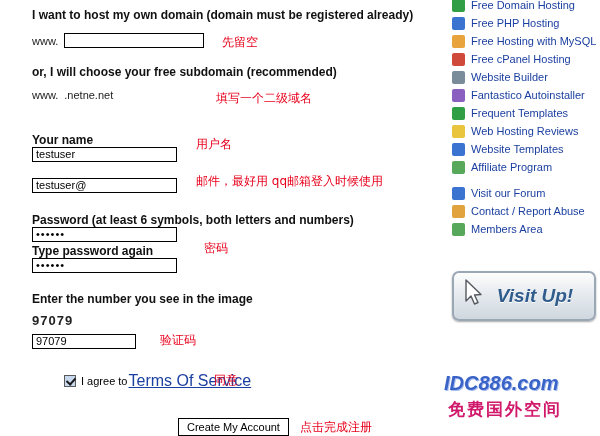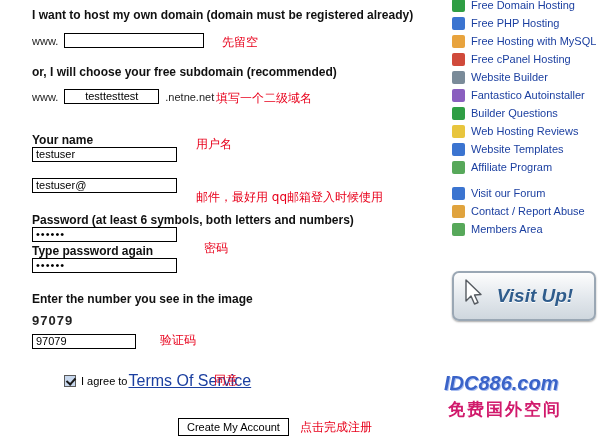--- a/index.html
+++ b/index.html
@@ -223,35 +223,34 @@
     </div>
     <div class="row" style="left:32px; top:33px; display:flex; align-items:center; gap:6px;">
       <span class="prefix">www.</span>
       <input class="inp" style="width: 140px;" value="">
     </div>
     <div class="row cn" style="left:222px; top:34px;">先留空</div>
 
     <div class="row lbl" style="left:32px; top:65px;">or, I will choose your free subdomain (recommended)</div>
     <div class="row" style="left:32px; top:89px; display:flex; align-items:center; gap:6px;">
       <span class="prefix">www.</span>
-      <input class="inp" style="width: 95px; text-align: center;" value="testtesttest">
       <span class="suffix">.netne.net</span>
     </div>
     <div class="row cn" style="left:216px; top:90px;">填写一个二级域名</div>
 
     <div class="row lbl" style="left:32px; top:133px;">Your name</div>
     <div class="row" style="left:32px; top:147px;">
       <input class="inp" style="width: 145px;" value="testuser">
     </div>
     <div class="row cn" style="left:196px; top:136px;">用户名</div>
 
     <div class="row" style="left:32px; top:178px;">
       <input class="inp" style="width: 145px;" value="testuser@">
     </div>
-    <div class="row cn" style="left:196px; top:189px;">邮件，最好用 qq邮箱登入时候使用</div>
+    <div class="row cn" style="left:196px; top:173px;">邮件，最好用 qq邮箱登入时候使用</div>
 
     <div class="row" style="left:32px; top:213px;">
       <span class="lbl">Password</span>
       <span class="lbl note">(at least 6 symbols, both letters and numbers)</span>
     </div>
     <div class="row" style="left:32px; top:227px;">
       <input class="inp pwd" style="width: 145px;" value="••••••">
     </div>
 
     <div class="row lbl" style="left:32px; top:244px;">Type password again</div>
@@ -302,21 +301,21 @@
       <div class="side-item">
         <span class="ico" style="background:#7a8b99;"></span>
         <a>Website Builder</a>
       </div>
       <div class="side-item">
         <span class="ico" style="background:#8a5fbf;"></span>
         <a>Fantastico Autoinstaller</a>
       </div>
       <div class="side-item">
         <span class="ico" style="background:#2f9e44;"></span>
-        <a>Builder Questions</a>
+        <a>Frequent Templates</a>
       </div>
       <div class="side-item">
         <span class="ico" style="background:#e8c53d;"></span>
         <a>Web Hosting Reviews</a>
       </div>
       <div class="side-item">
         <span class="ico" style="background:#3b74d0;"></span>
         <a>Website Templates</a>
       </div>
       <div class="side-item">

